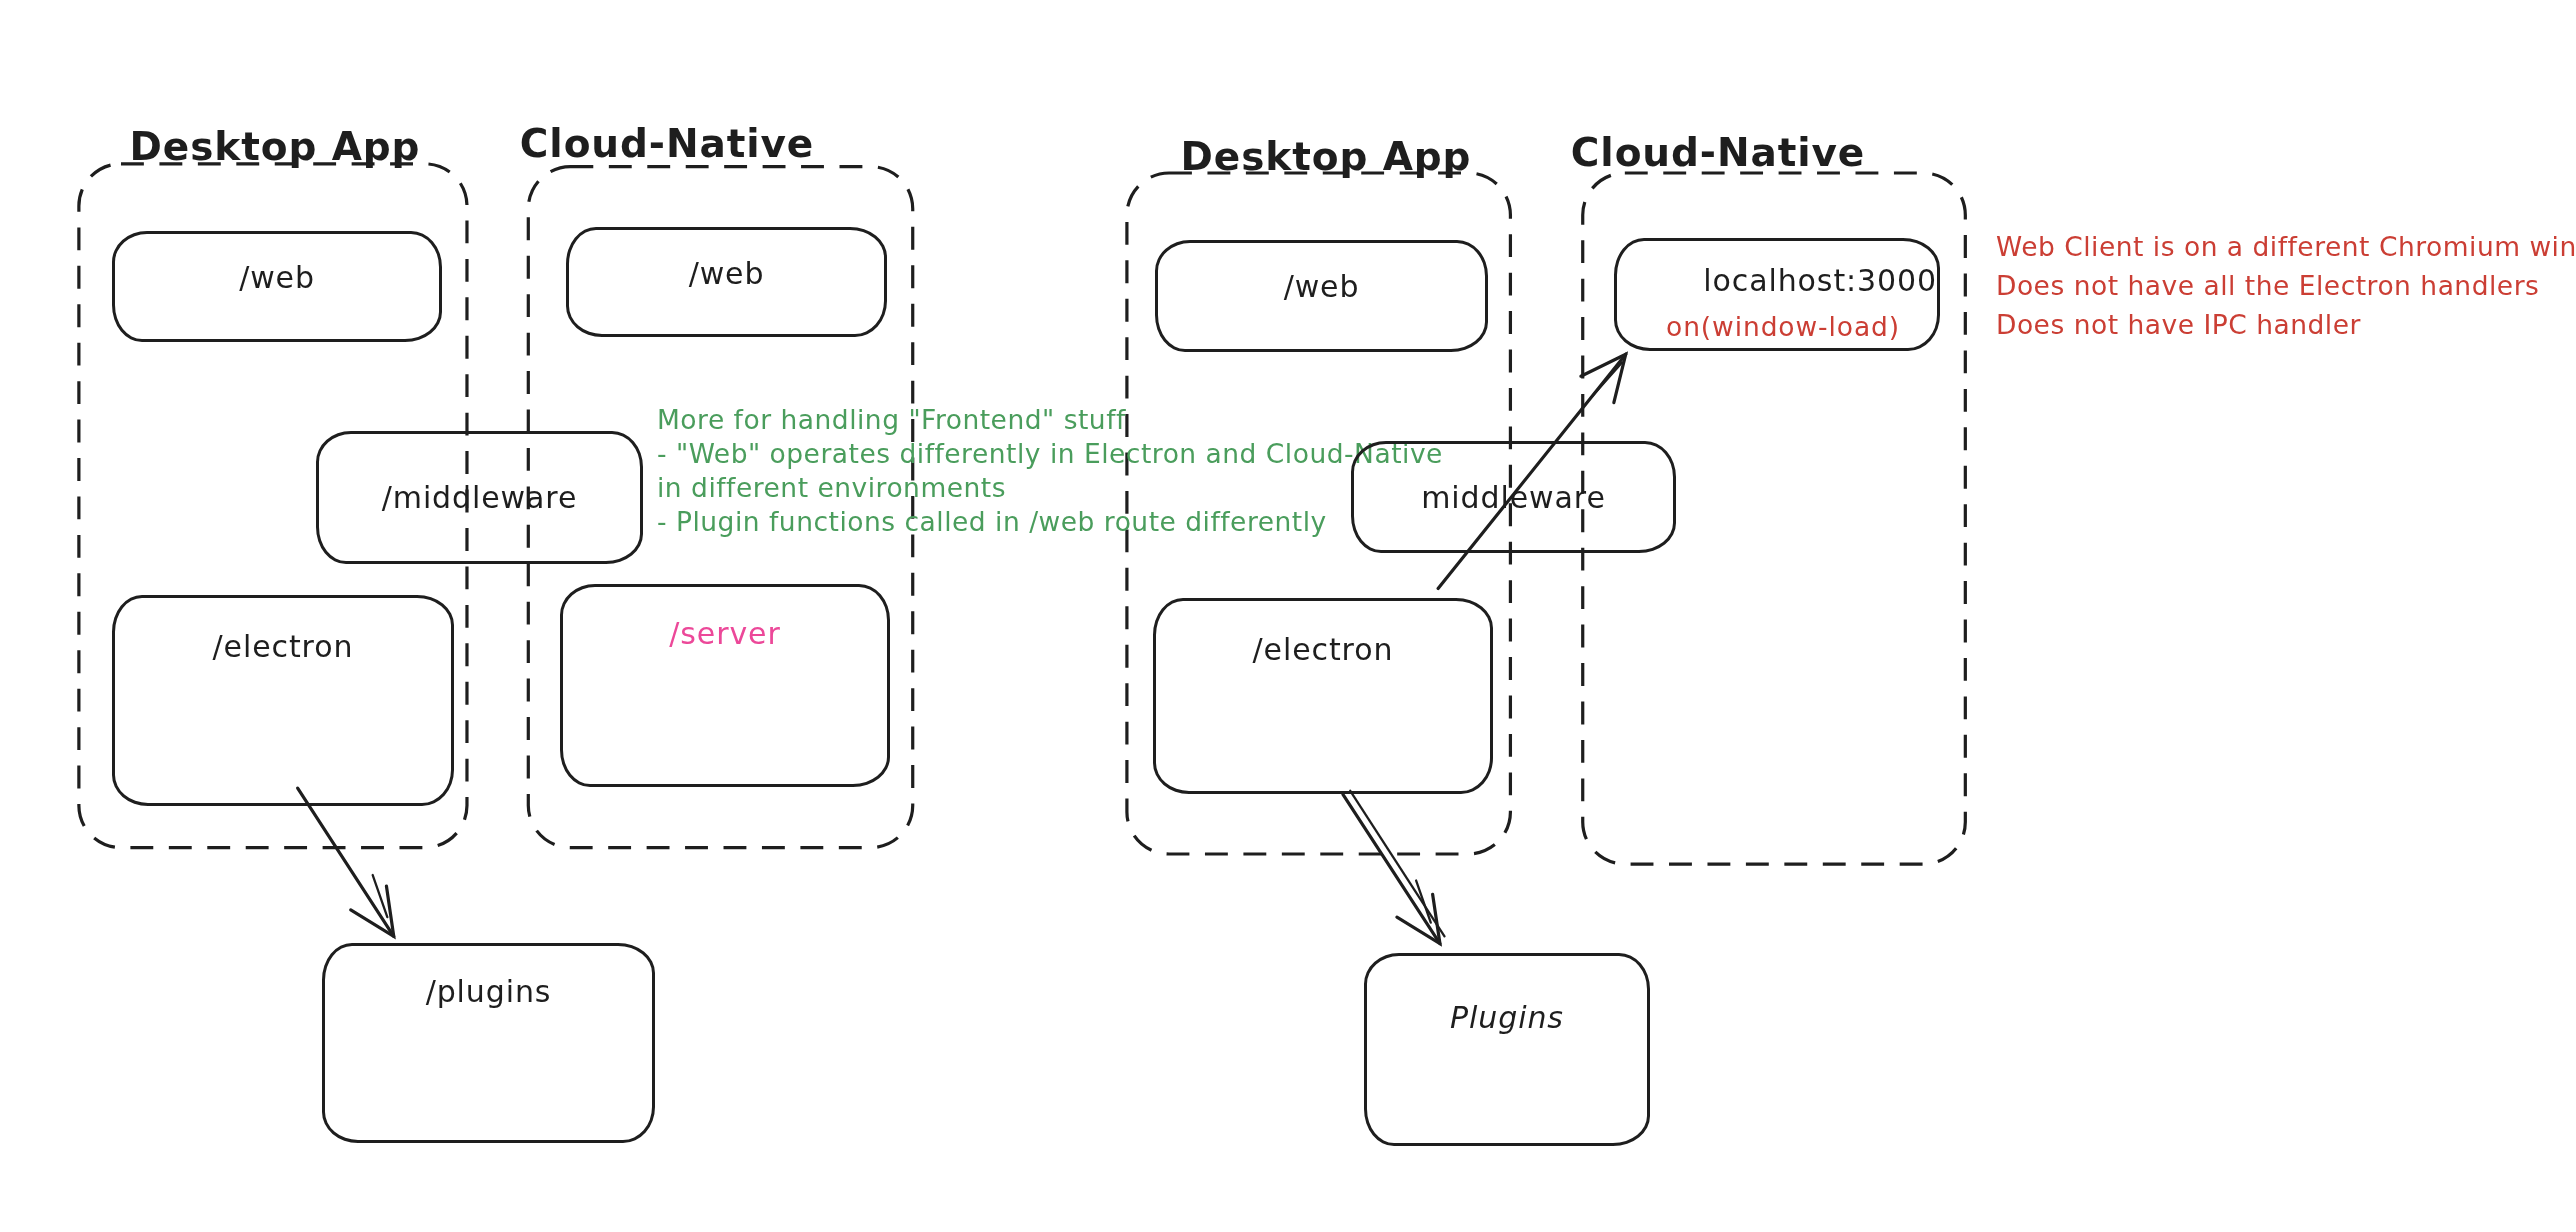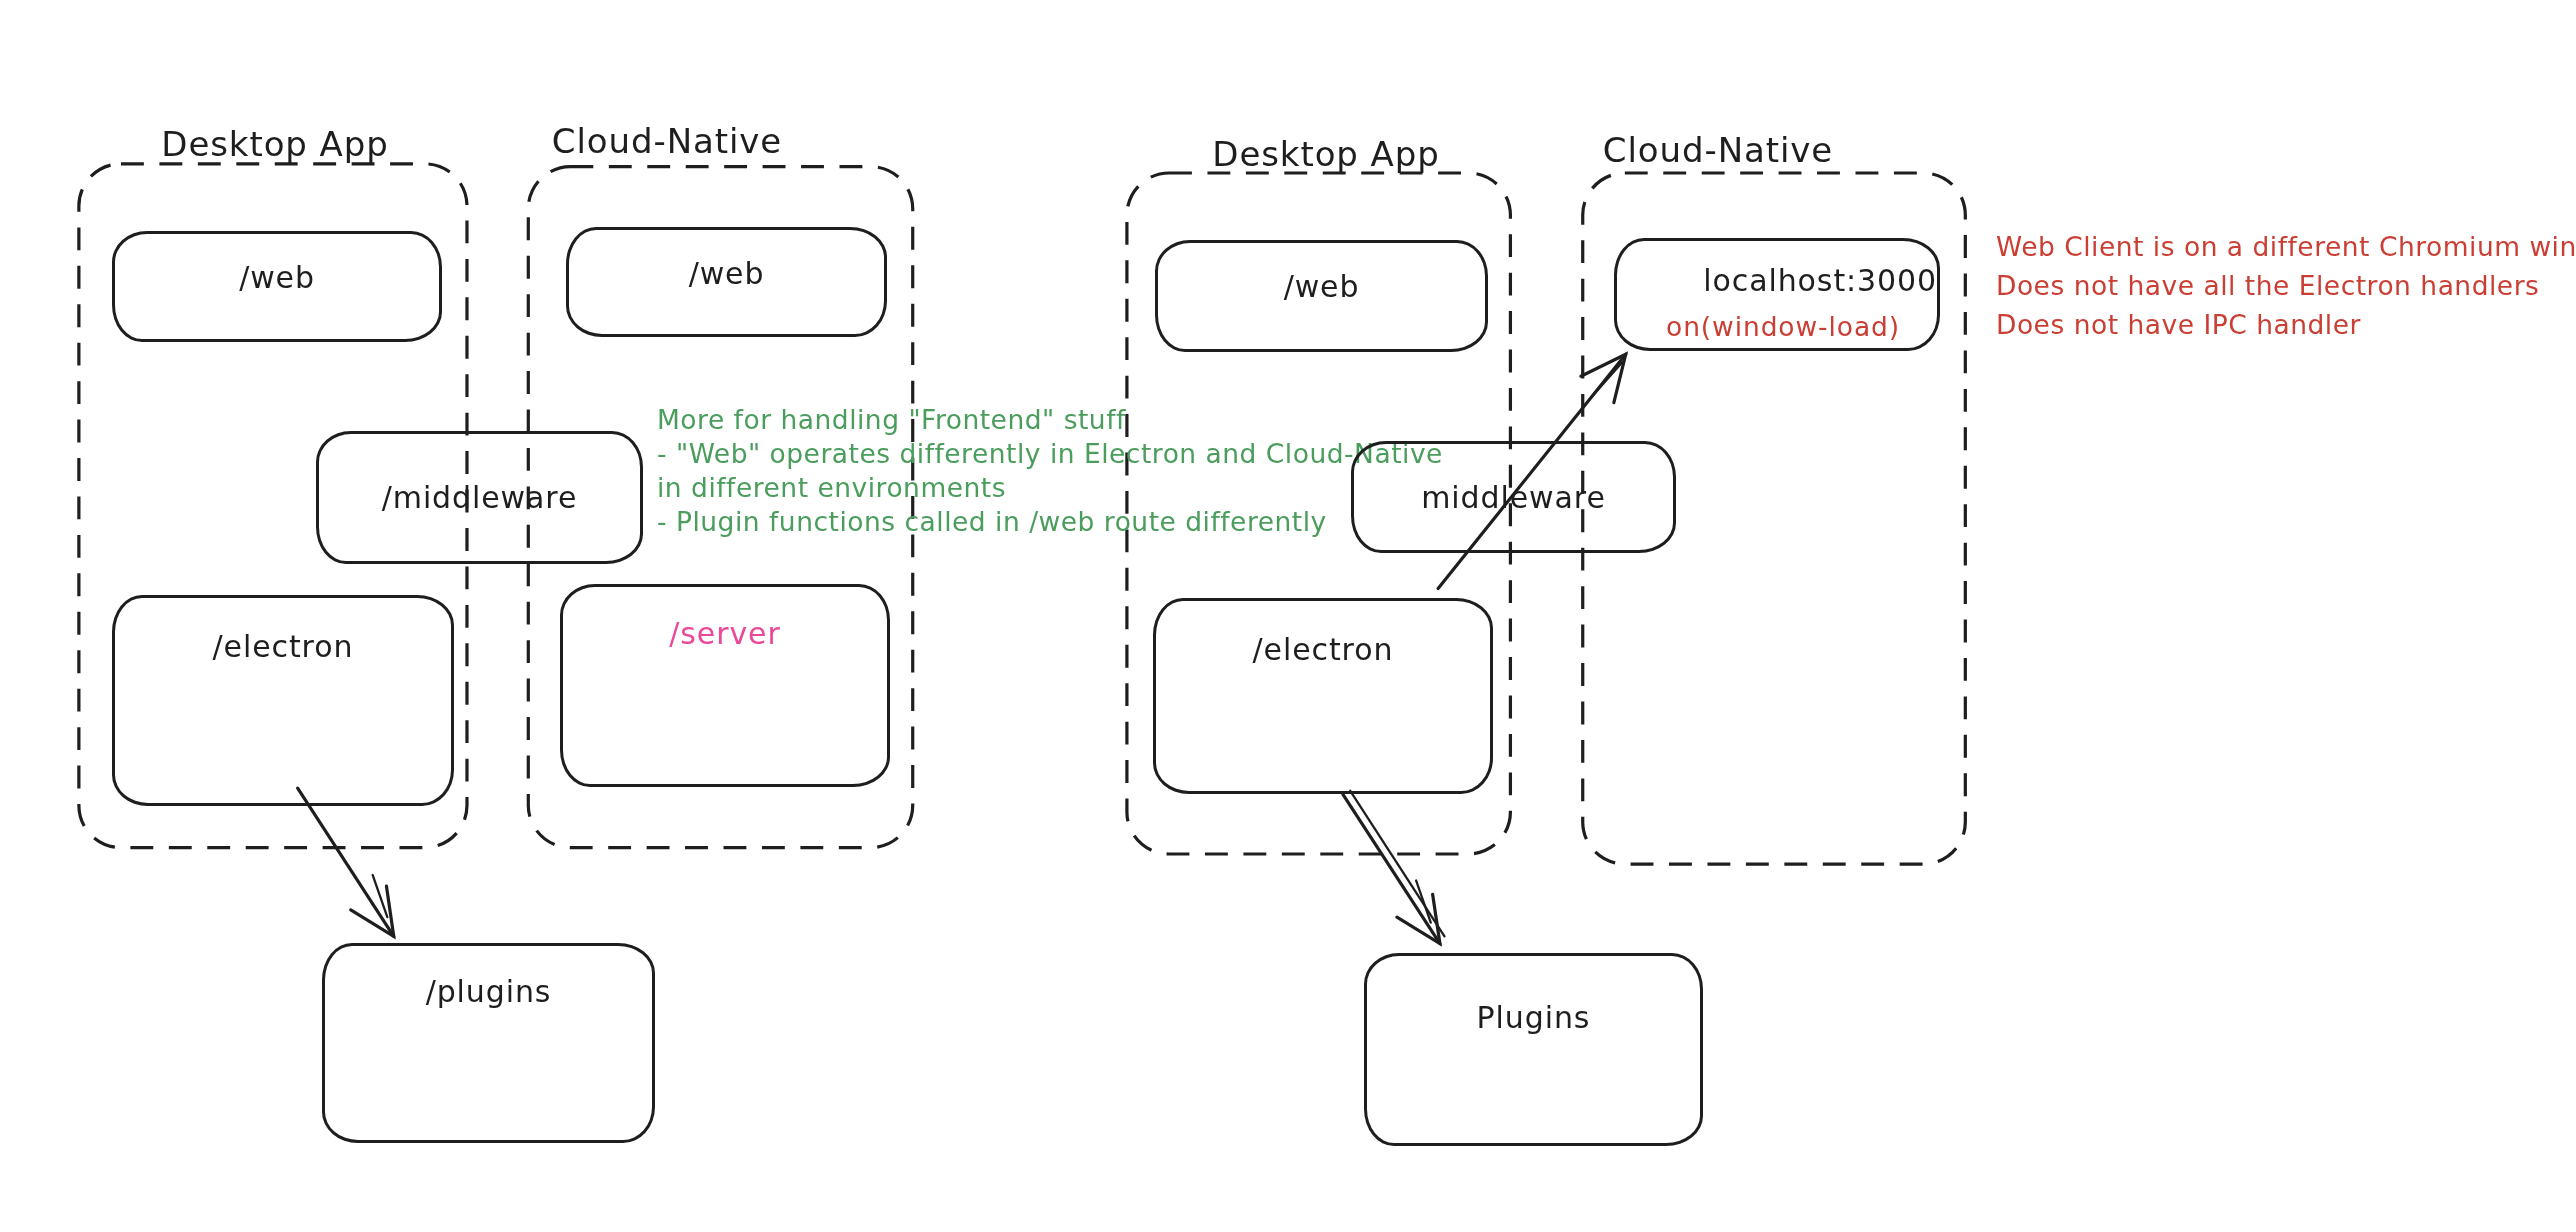--- a/index.html
+++ b/index.html
@@ -18,22 +18,22 @@
   }
   .arrow-layer {
     position: absolute;
     left: 0;
     top: 0;
     z-index: 1;
   }
   .group-label {
     position: absolute;
     transform: translateX(-50%);
-    font-size: 34px;
-    font-weight: 400;
+    font-size: 39px;
+    font-weight: 700;
     white-space: nowrap;
     letter-spacing: 0.9px;
     z-index: 2;
   }
   .box {
     position: absolute;
     box-sizing: border-box;
     border: 3.2px solid #1e1e1e;
     background: transparent;
     display: flex;
@@ -163,21 +163,21 @@
   </div>
 
   <div class="box center r1" style="left:1351px; top:406px; width:325px; height:112px;">
     <span class="main-label">middleware</span>
   </div>
 
   <div class="box r2" style="left:1153px; top:598px; width:340px; height:196px; padding-top:31px;">
     <span class="main-label">/electron</span>
   </div>
 
-  <div class="box r1" style="left:1364px; top:953px; width:339px; height:193px; padding-top:44px;">
+  <div class="box r1" style="left:1364px; top:953px; width:286px; height:193px; padding-top:44px;font-style:italic;">
     <span class="main-label">Plugins</span>
   </div>
 
   <div class="note red" style="left:1996px; top:227px;">
     <div>Web Client is on a different Chromium window</div>
     <div>Does not have all the Electron handlers</div>
     <div>Does not have IPC handler</div>
   </div>
 
 </div>

